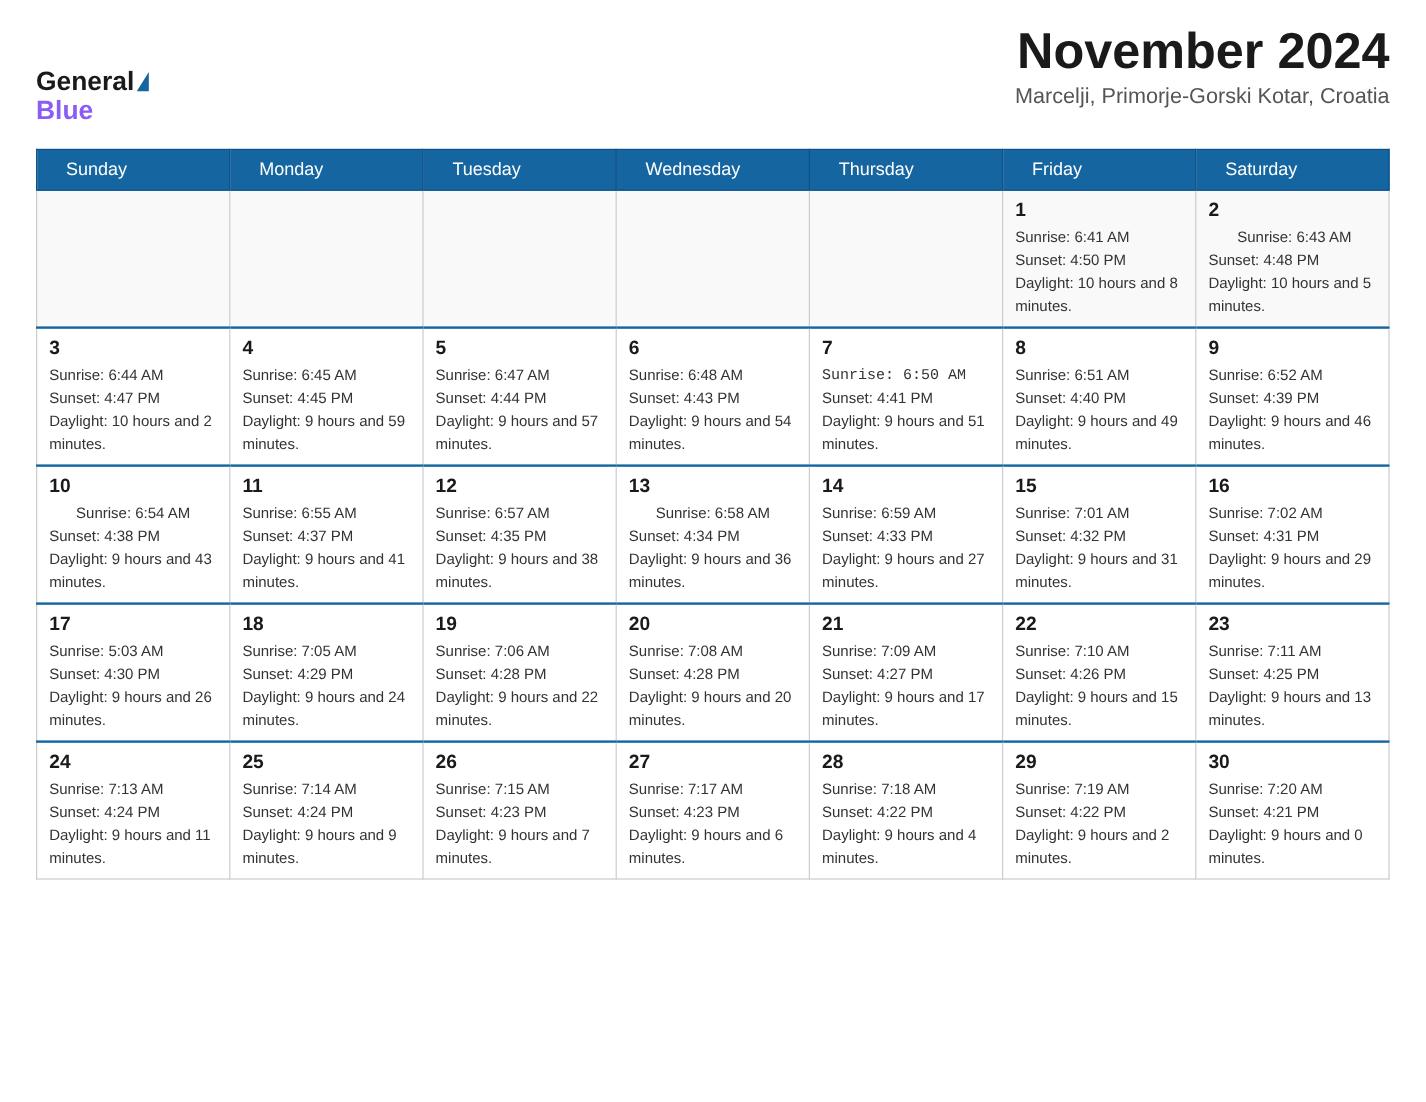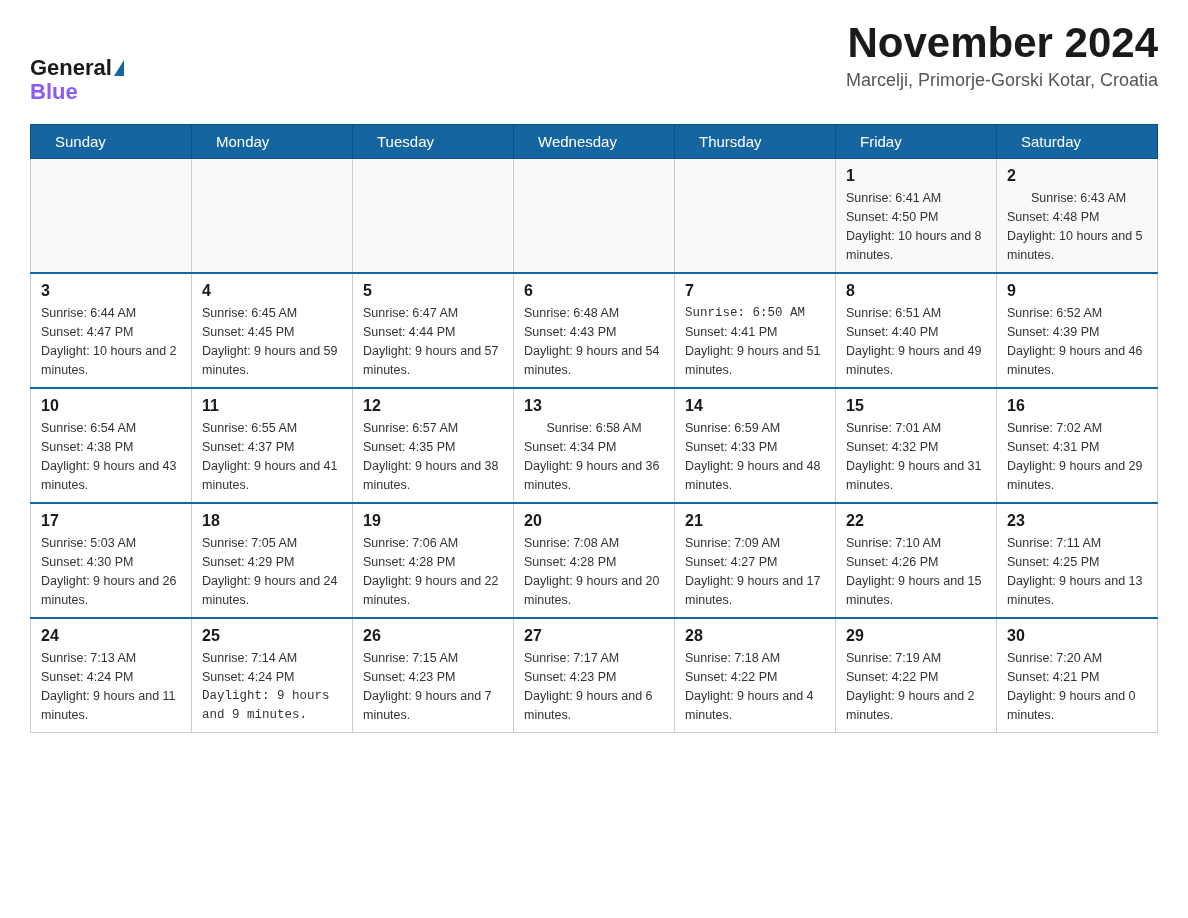--- a/index.html
+++ b/index.html
@@ -205,21 +205,21 @@
             <span style="display: block;">Sunrise: 6:52 AM</span>
             <span style="display: block;">Sunset: 4:39 PM</span>
             <span style="display: block;">Daylight: 9 hours and 46 minutes.</span>
           </div>
         </td>
       </tr>
       <tr>
         <td>
           <span class="day-num">10</span>
           <div class="day-info">
-            <span style="display: block;">Sunrise: 6:54 AM</span>
+            <span style="display: block; text-align: center;">Sunrise: 6:54 AM</span>
             <span style="display: block;">Sunset: 4:38 PM</span>
             <span style="display: block;">Daylight: 9 hours and 43 minutes.</span>
           </div>
         </td>
         <td>
           <span class="day-num">11</span>
           <div class="day-info">
             <span style="display: block;">Sunrise: 6:55 AM</span>
             <span style="display: block;">Sunset: 4:37 PM</span>
             <span style="display: block;">Daylight: 9 hours and 41 minutes.</span>
@@ -239,21 +239,21 @@
             <span style="display: block; text-align: center;">Sunrise: 6:58 AM</span>
             <span style="display: block;">Sunset: 4:34 PM</span>
             <span style="display: block;">Daylight: 9 hours and 36 minutes.</span>
           </div>
         </td>
         <td>
           <span class="day-num">14</span>
           <div class="day-info">
             <span style="display: block;">Sunrise: 6:59 AM</span>
             <span style="display: block;">Sunset: 4:33 PM</span>
-            <span style="display: block;">Daylight: 9 hours and 48 minutes.</span>
+            <span style="display: block;">Daylight: 9 hours and 27 minutes.</span>
           </div>
         </td>
         <td>
           <span class="day-num">15</span>
           <div class="day-info">
             <span style="display: block;">Sunrise: 7:01 AM</span>
             <span style="display: block;">Sunset: 4:32 PM</span>
             <span style="display: block;">Daylight: 9 hours and 31 minutes.</span>
           </div>
         </td>
@@ -331,21 +331,21 @@
             <span style="display: block;">Sunrise: 7:13 AM</span>
             <span style="display: block;">Sunset: 4:24 PM</span>
             <span style="display: block;">Daylight: 9 hours and 11 minutes.</span>
           </div>
         </td>
         <td>
           <span class="day-num">25</span>
           <div class="day-info">
             <span style="display: block;">Sunrise: 7:14 AM</span>
             <span style="display: block;">Sunset: 4:24 PM</span>
-            <span style="display: block; font-family: Liberation Mono, monospace;">Daylight: 9 hours and 9 minutes.</span>
+            <span style="display: block;">Daylight: 9 hours and 9 minutes.</span>
           </div>
         </td>
         <td>
           <span class="day-num">26</span>
           <div class="day-info">
             <span style="display: block;">Sunrise: 7:15 AM</span>
             <span style="display: block;">Sunset: 4:23 PM</span>
             <span style="display: block;">Daylight: 9 hours and 7 minutes.</span>
           </div>
         </td>

